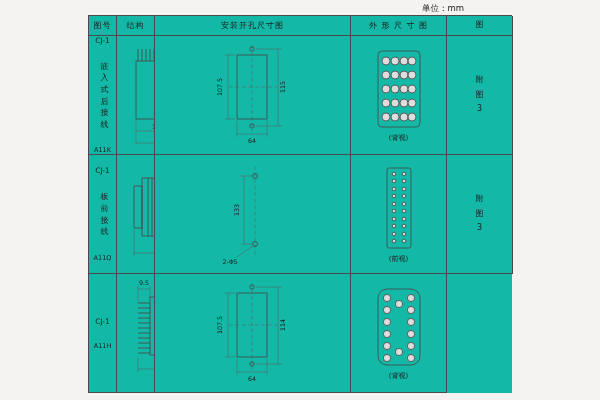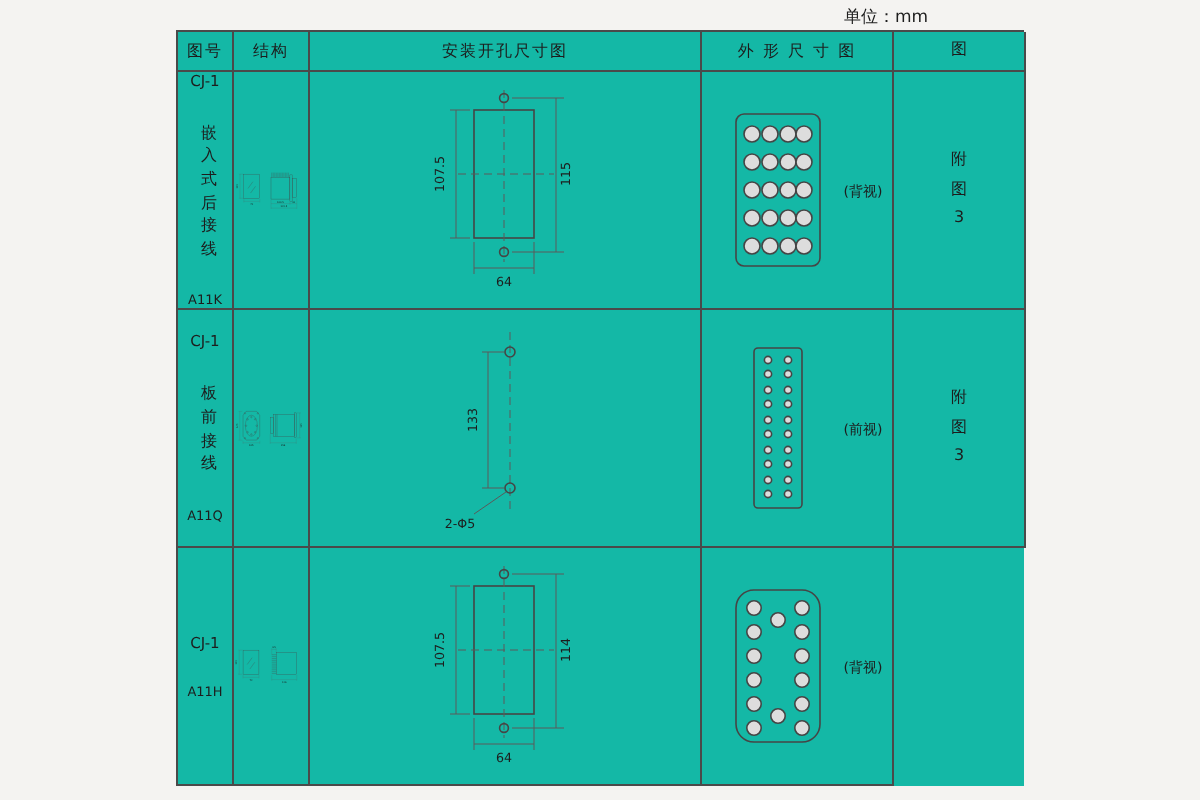--- a/index.html
+++ b/index.html
@@ -16,21 +16,21 @@
     background:#14b8a6;
   }
   .cell { border-right:1px solid #4a4a4a; border-bottom:1px solid #4a4a4a;
           display:flex; align-items:center; justify-content:center; overflow:hidden; }
   .head { font-size:8px; letter-spacing:1px; white-space:nowrap; }
   .fig-text { width:12px; font-size:8px; line-height:1.8; text-align:center; word-break:break-all; }
   .struct { flex-direction:column; gap:16px; padding:6px 0; }
   .model { font-size:7.5px; }
   .vdesc { width:12px; font-size:8px; line-height:1.45; text-align:right; word-break:break-all; }
   .code { font-size:6.5px; }
-  .draw { flex-direction:row; }
+  .draw { flex-direction:column; }
   .view-label { font-size:7px; margin-top:2px; }
   svg .ln { stroke:#454545; stroke-width:.8; fill:none; }
   svg .dim { stroke:#5a5a5a; stroke-width:.5; fill:none; }
   svg .dash { stroke:#5a5a5a; stroke-width:.5; fill:none; stroke-dasharray:4 2.5; }
   svg .term { stroke:#454545; stroke-width:.8; fill:#ddd; }
   svg text { font-family:"DejaVu Sans", sans-serif; font-size:6.3px; fill:#1d1d1d; stroke:none; }
 </style>
 </head>
 <body>
 

